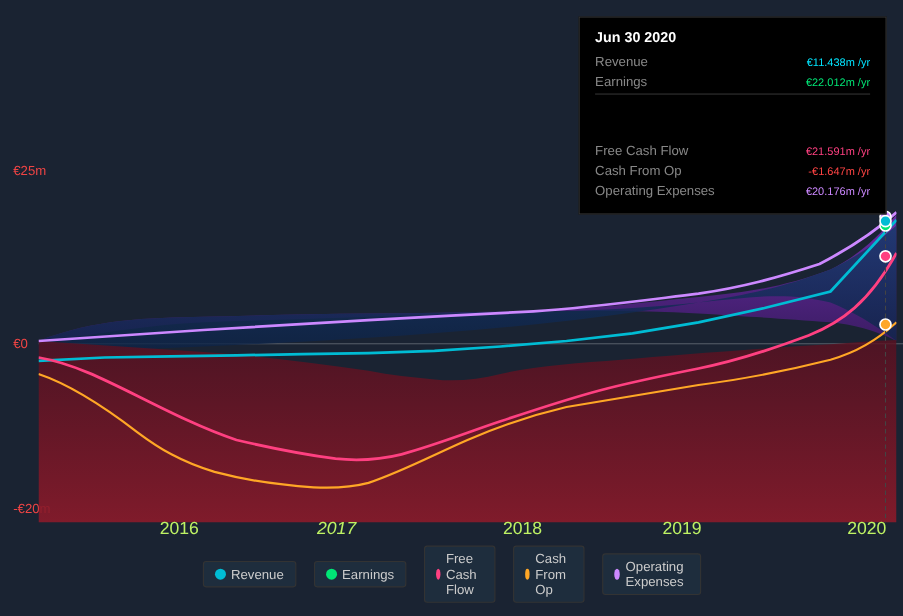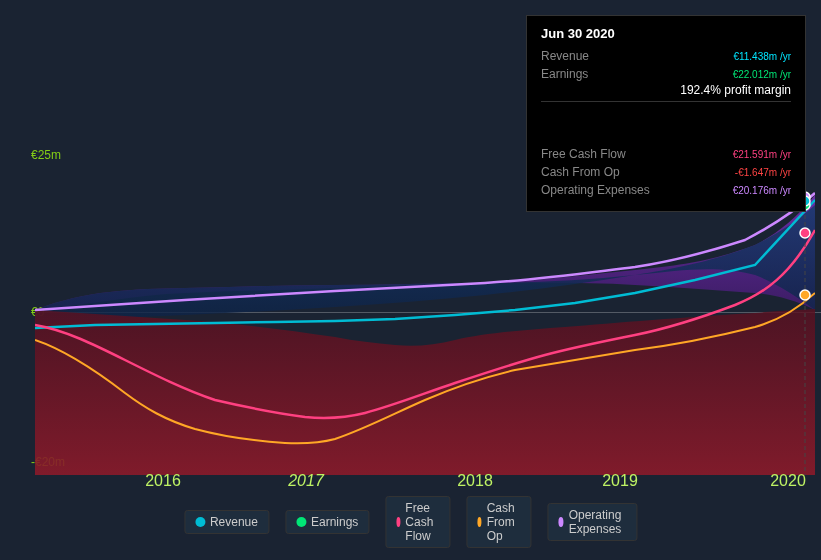--- a/index.html
+++ b/index.html
@@ -54,22 +54,21 @@
     .tooltip-divider {
       border-top: 1px solid #333;
       margin: 4px 0;
     }
 
     
     .y-label {
       position: absolute;
       left: 12px;
       font-size: 12px;
-      color: #84cc16;
-      margin-left: 19px;
+      color: #ef4444;
     }
 
     
     .x-label {
       position: absolute;
       bottom: 70px;
       font-size: 16px;
       color: #bef264;
       transform: translateX(-50%);
     }
@@ -124,21 +123,20 @@
 <div class="tooltip-box">
   <div class="tooltip-date">Jun 30 2020</div>
   <div class="tooltip-row">
     <span class="tooltip-label">Revenue</span>
     <span class="tooltip-value cyan">€11.438m /yr</span>
   </div>
   <div class="tooltip-row">
     <span class="tooltip-label">Earnings</span>
     <span class="tooltip-value green">€22.012m /yr</span>
   </div>
-  <div class="tooltip-profit">192.4% profit margin</div>
   <div class="tooltip-divider"></div>
   <div class="tooltip-row">
     <span class="tooltip-label">Free Cash Flow</span>
     <span class="tooltip-value pink">€21.591m /yr</span>
   </div>
   <div class="tooltip-row">
     <span class="tooltip-label">Cash From Op</span>
     <span class="tooltip-value red">-€1.647m /yr</span>
   </div>
   <div class="tooltip-row">

